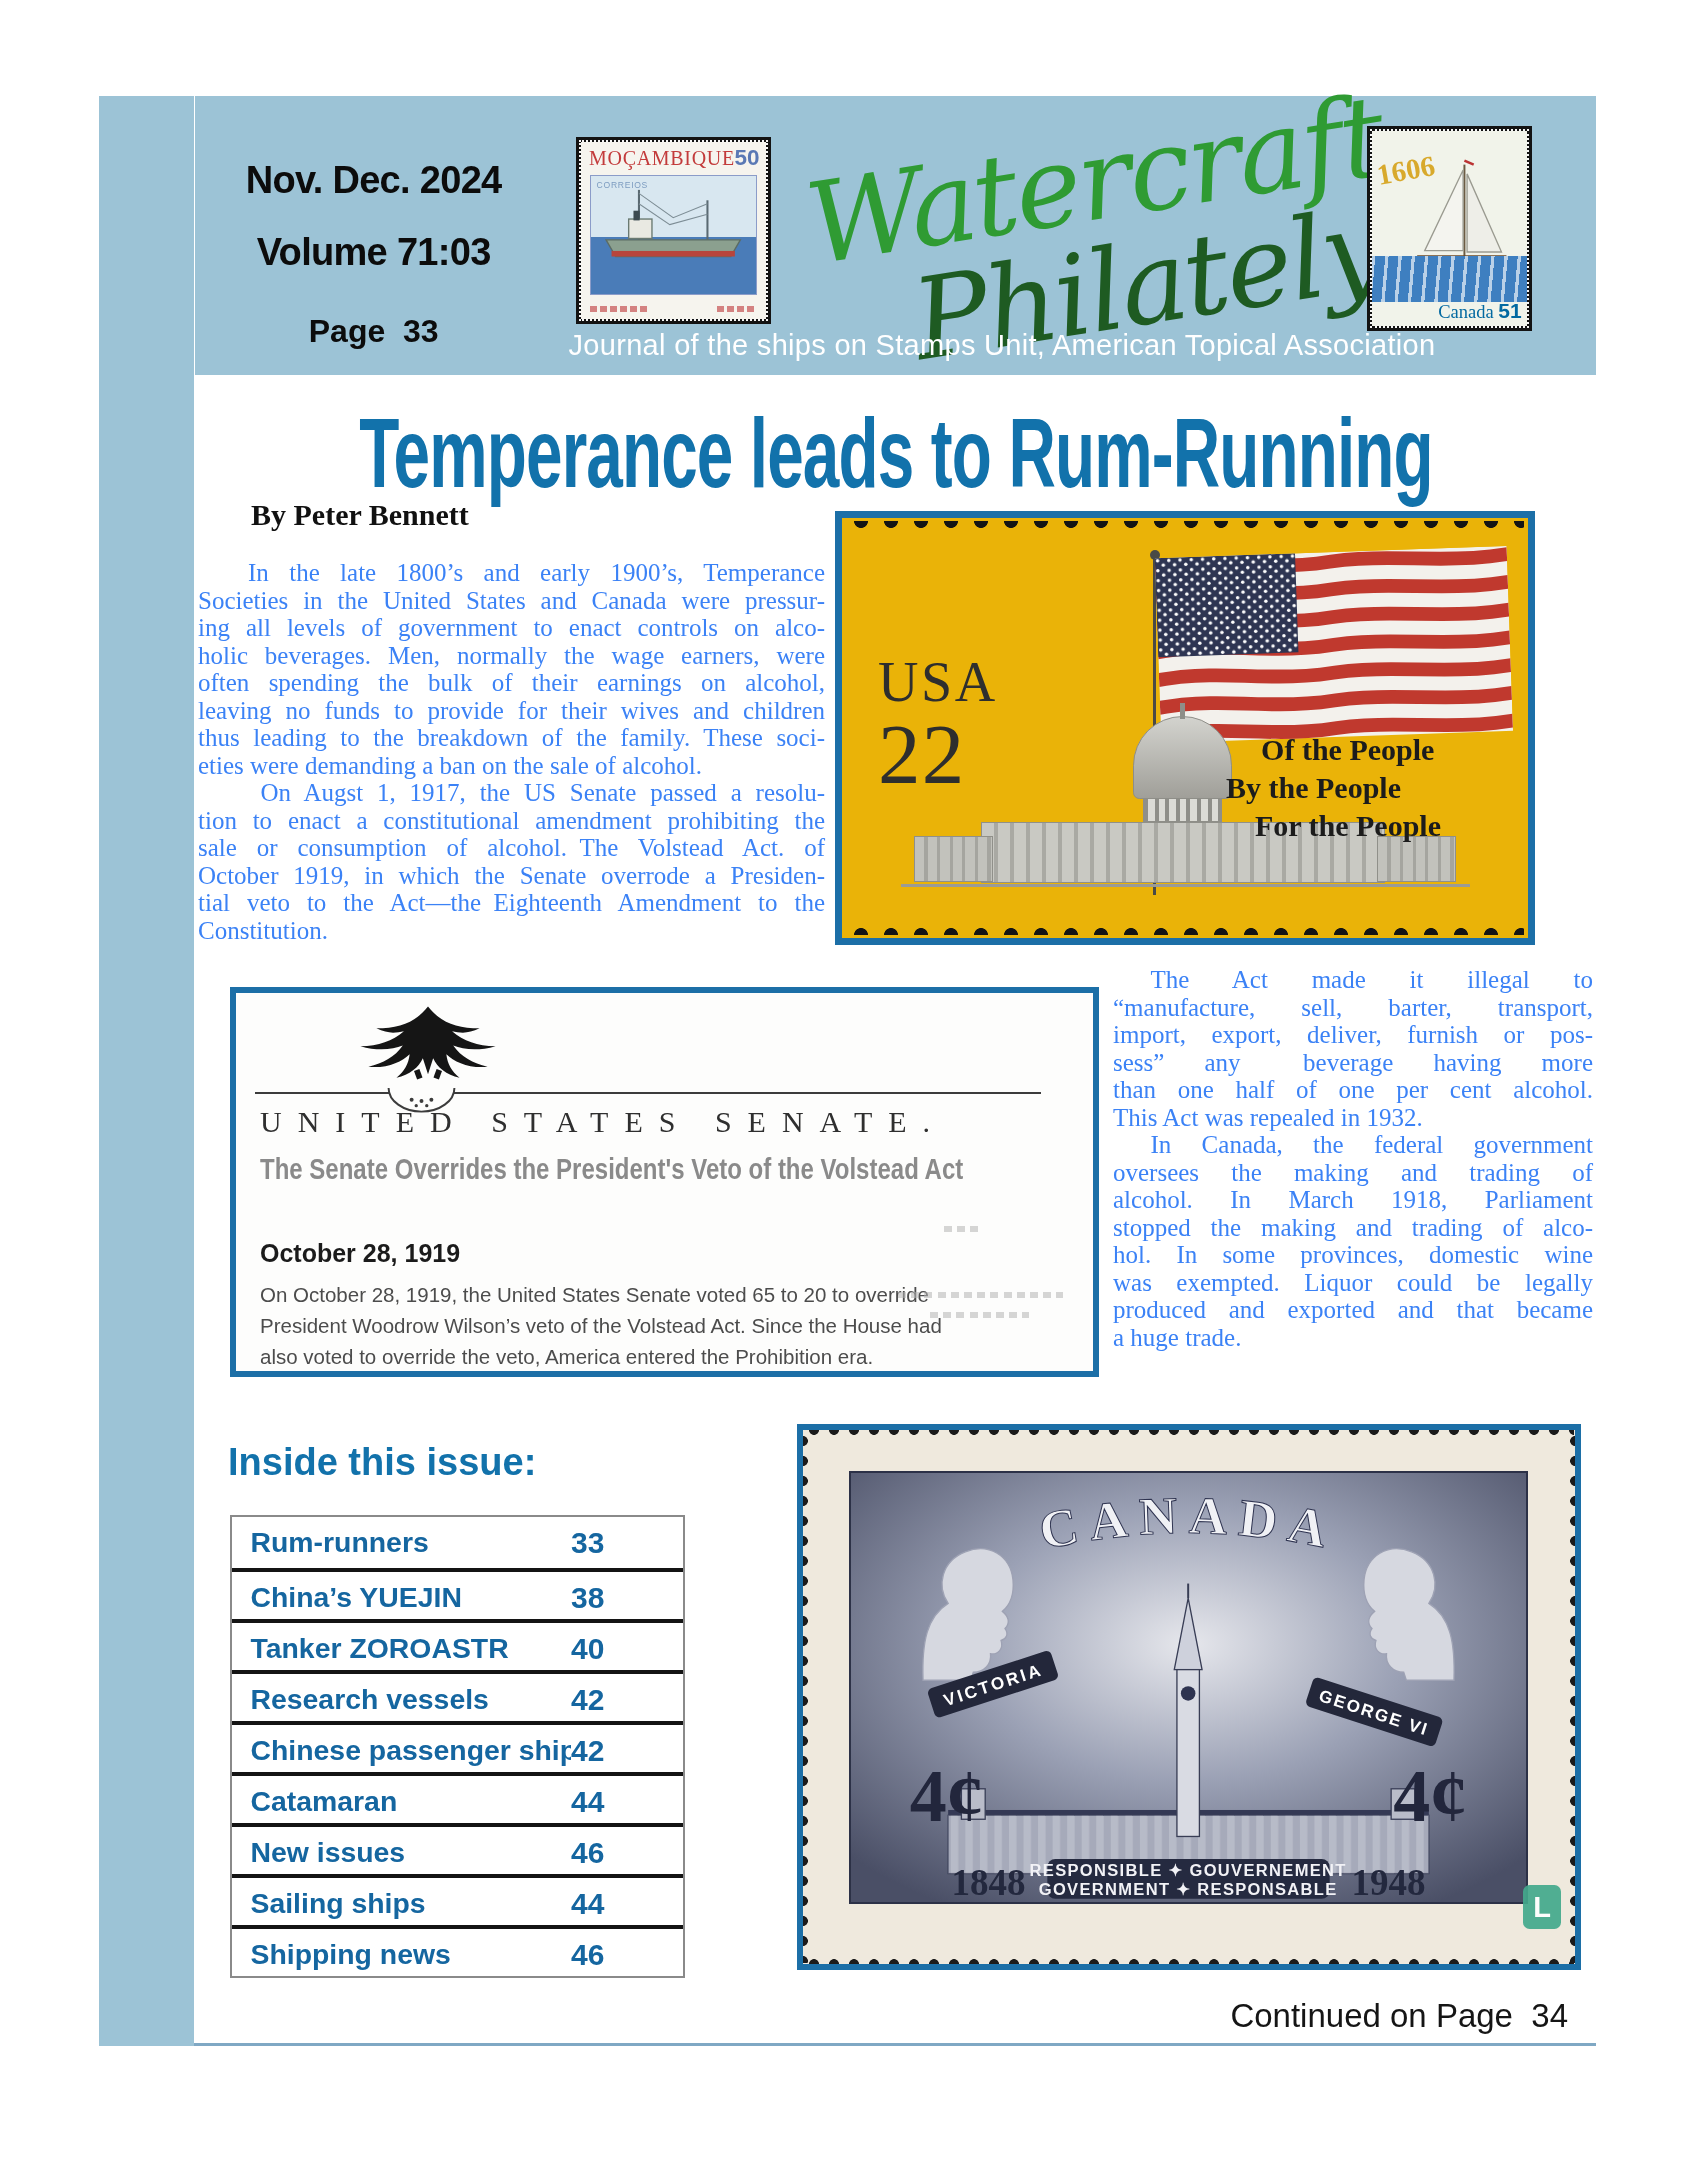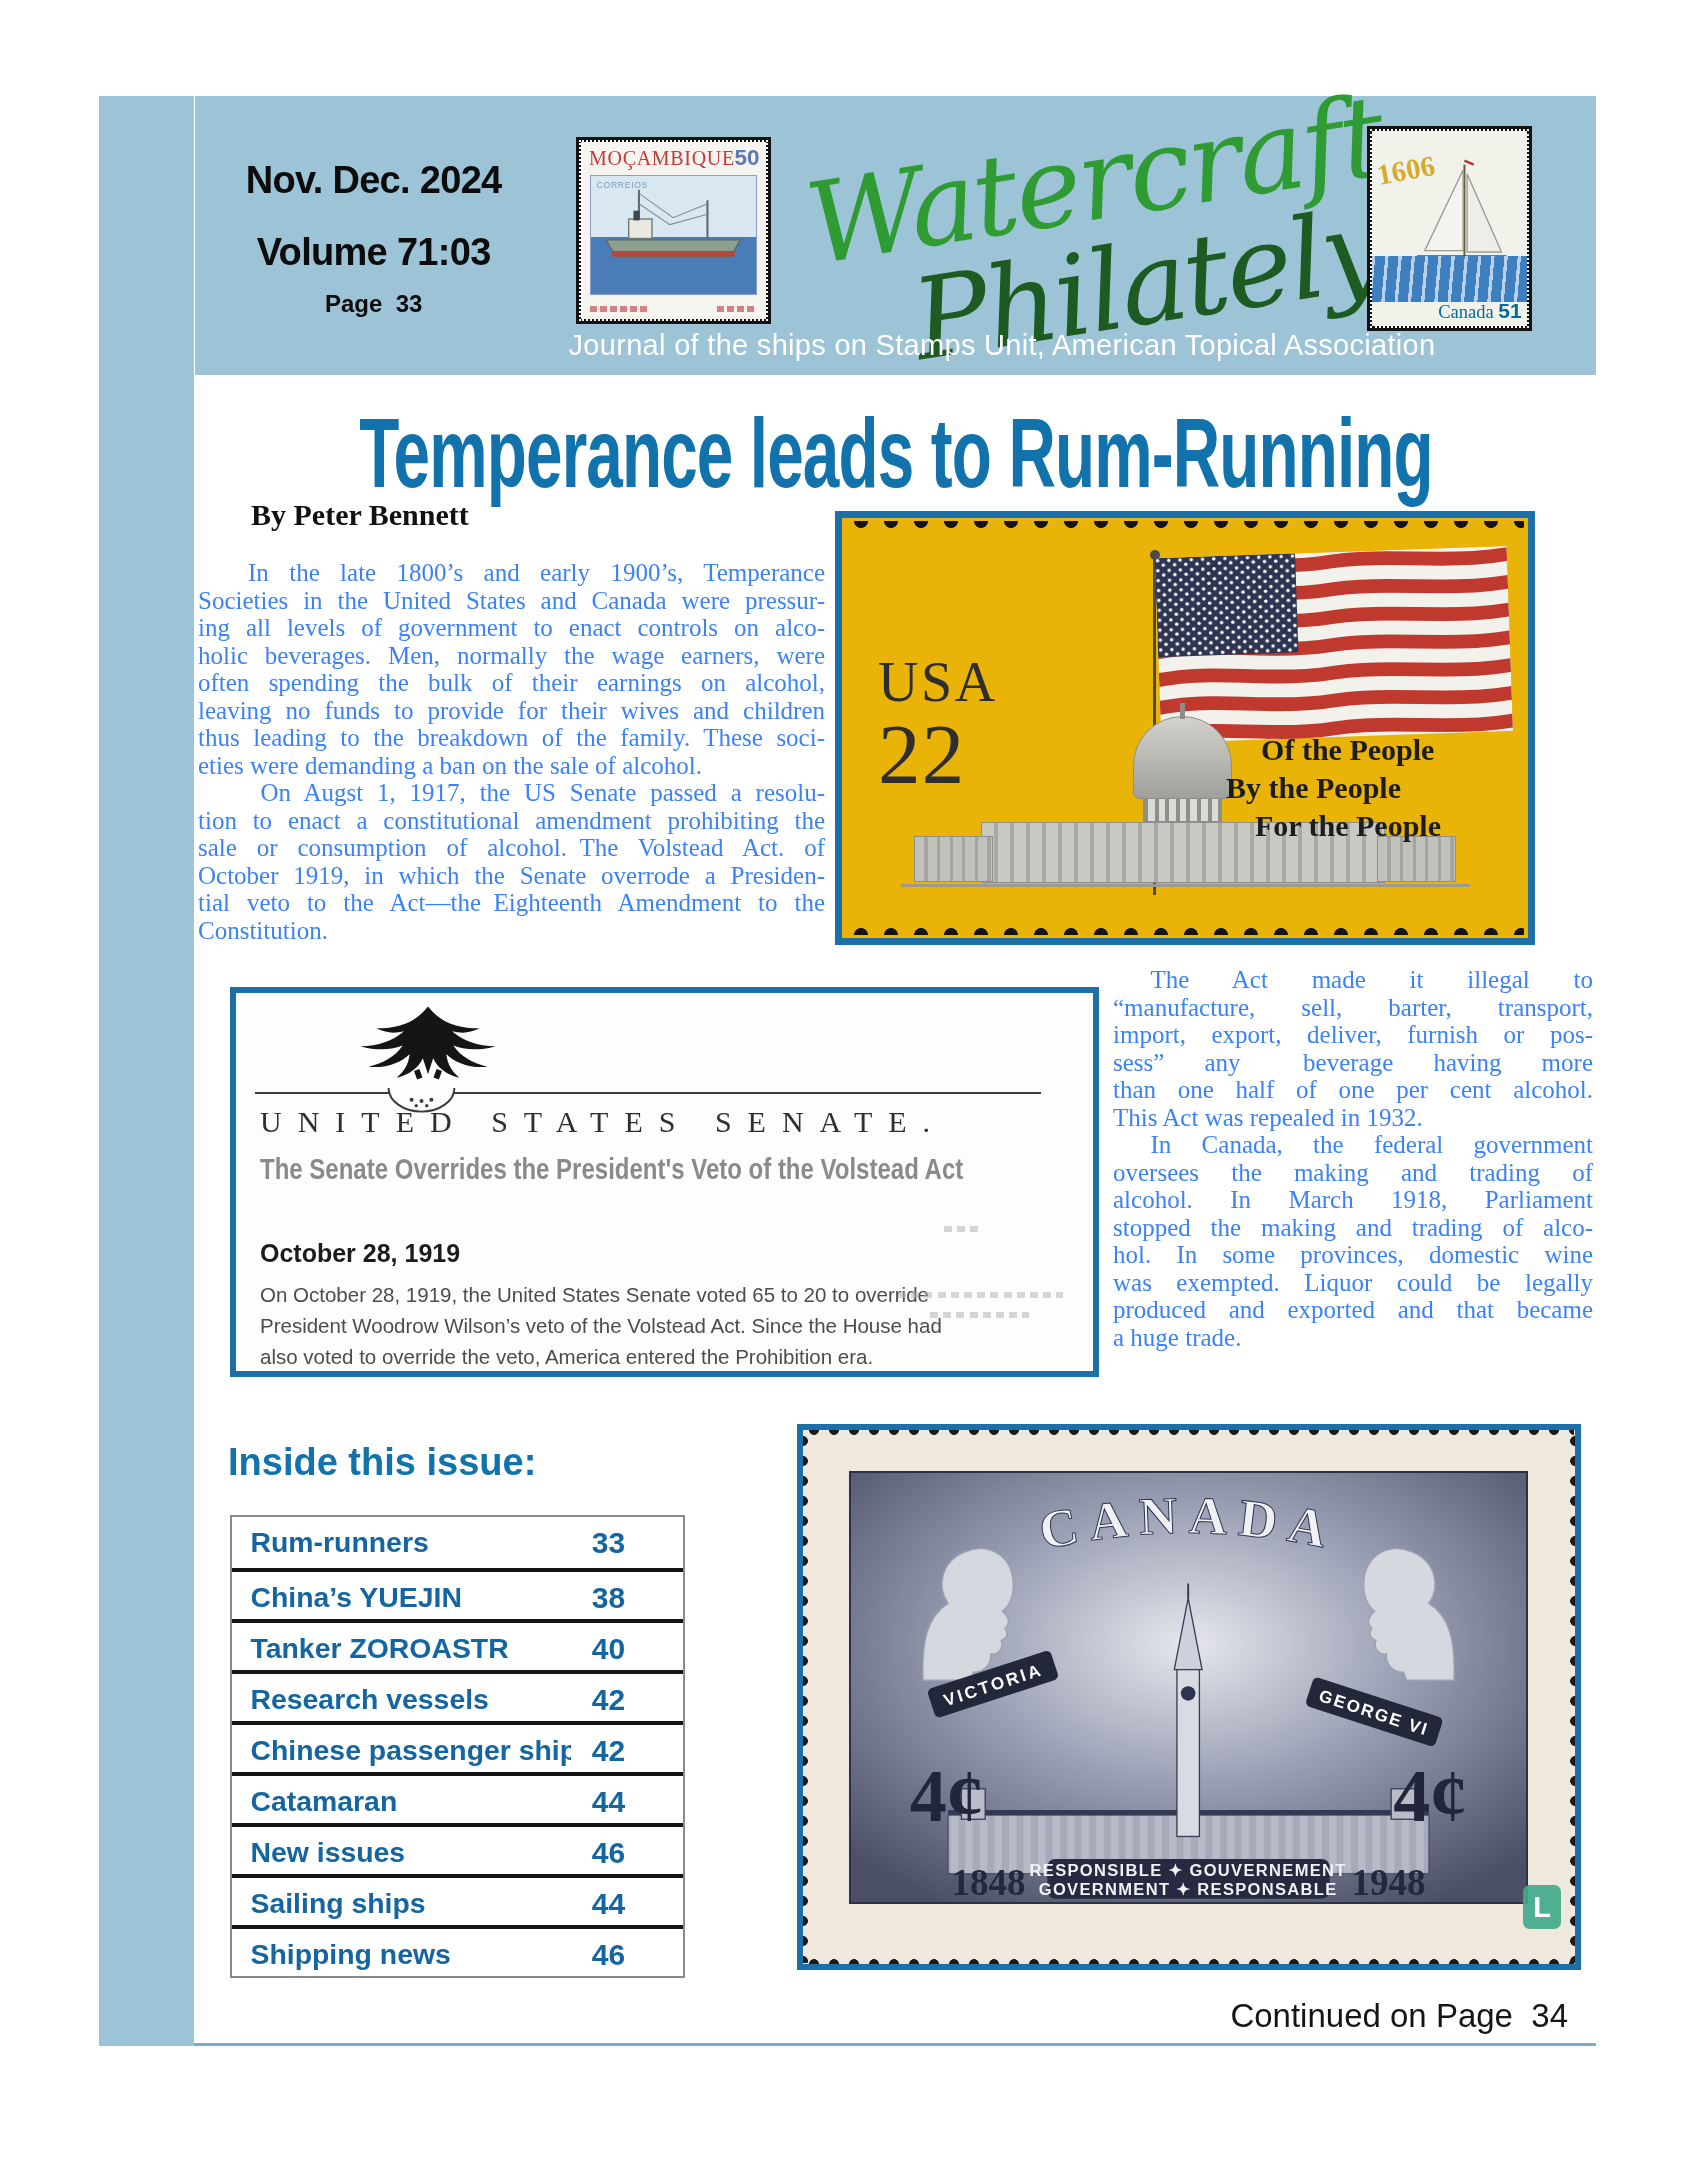--- a/index.html
+++ b/index.html
@@ -11,21 +11,21 @@
   body{width:1687px;height:2183px;position:relative;overflow:hidden;
        font-family:"Liberation Sans",sans-serif;color:#111}
   .abs{position:absolute}
 
   
   .sidebar{left:99px;top:96px;width:95px;height:1950px;background:var(--band)}
   .band{left:195px;top:96px;width:1401px;height:279px;background:var(--band)}
   .issue-block{position:absolute;left:13.2px;top:0;width:331px;text-align:center;color:#0c0c0c}
   .issue-line1{margin-top:63px;font-size:38px;font-weight:700;letter-spacing:-0.7px}
   .issue-line2{margin-top:29px;font-size:38px;font-weight:700;letter-spacing:-0.7px}
-  .issue-line3{margin-top:16px;font-size:24px;font-weight:700;white-space:pre}
+  .issue-line3{margin-top:39px;font-size:32px;font-weight:700;white-space:pre}
 
   .logo-w{position:absolute;left:569px;top:18.5px;width:662px;text-align:center;
           font-family:"DejaVu Serif",serif;font-style:italic;font-size:112px;
           color:var(--green1);transform:rotate(-9deg);letter-spacing:-2.6px}
   .logo-p{position:absolute;left:622px;top:123px;width:662px;text-align:center;
           font-family:"DejaVu Serif",serif;font-style:italic;font-size:112px;
           color:var(--green2);transform:rotate(-9deg);letter-spacing:-2.6px}
   .tagline{position:absolute;left:344px;top:233px;width:926px;text-align:center;
            color:#fff;font-size:29px;letter-spacing:0.3px}
 
@@ -112,21 +112,21 @@
   .smudge{position:absolute;background:repeating-linear-gradient(90deg,#b5b5b5 0 8px,transparent 8px 13.2px);
           height:6px;opacity:.55;filter:blur(0.7px)}
 
   
   .toc-heading{left:228px;top:1441px;font-size:38px;font-weight:700;color:var(--accent)}
   .toc{left:230px;top:1515px;width:455px;border:2px solid #8a8a8a;background:#fff}
   .toc-row{display:flex;height:51px;line-height:51px}
   .toc-row + .toc-row{border-top:4px solid #141414}
   .toc-label{flex:1;padding-left:18.5px;font-size:28.4px;font-weight:700;color:var(--toc-blue);
              white-space:nowrap;overflow:hidden}
-  .toc-page{width:112px;padding-right:37px;text-align:center;font-size:30px;font-weight:700;color:var(--toc-blue)}
+  .toc-page{width:112px;padding-right:37px;text-align:left;font-size:30px;font-weight:700;color:var(--toc-blue)}
 
   
   .ca4{left:797px;top:1424px;width:784px;height:546px;border:6px solid var(--frame);
        background:#efe9dd;overflow:hidden}
   .cteeth{position:absolute;background-repeat:repeat-x}
   .cteeth.h{left:1.3px;right:1.3px;height:13.2px;background-size:20px 13.2px}
   .cteeth.top{top:0;background-image:radial-gradient(circle 5.3px at 10px 0,#1b1b1b 0 4.6px,transparent 5.3px)}
   .cteeth.bot{bottom:0;background-image:radial-gradient(circle 5.3px at 10px 13.2px,#1b1b1b 0 4.6px,transparent 5.3px)}
   .cteeth.v{top:1.3px;bottom:1.3px;width:13.2px;background-repeat:repeat-y;background-size:13.2px 20px}
   .cteeth.left{left:0;background-image:radial-gradient(circle 5.3px at 0 10px,#1b1b1b 0 4.6px,transparent 5.3px)}

